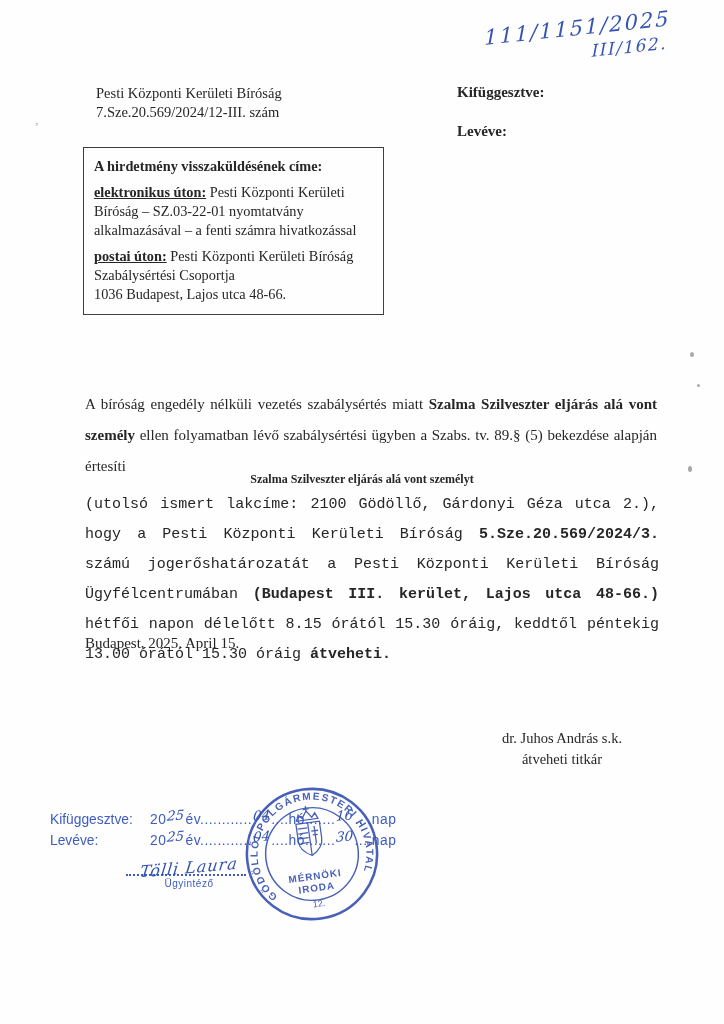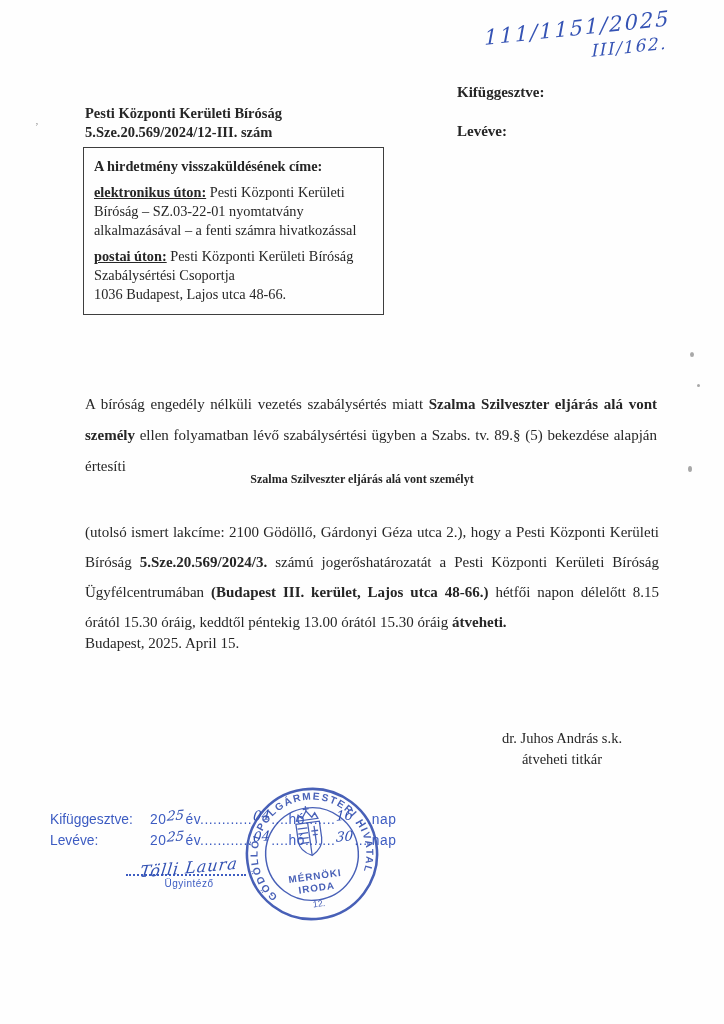--- a/index.html
+++ b/index.html
@@ -12,41 +12,41 @@
   }
   
   .annotation {
     position:absolute; top:16px; right:52px; text-align:right;
     transform:rotate(-6deg); color:#3553b4;
     font-family:"DejaVu Serif", serif; font-style:italic;
   }
   .annotation .ann1 { font-size:21px; letter-spacing:2px; transform:skewX(-6deg); }
   .annotation .ann2 { font-size:17px; letter-spacing:1.5px; margin-top:2px; padding-right:6px; transform:skewX(-6deg); }
   
-  .header-left { position:absolute; left:85px; top:84px; font-weight:bold; font-size:14.5px; line-height:19px;margin-top:20px; }
+  .header-left { position:absolute; left:96px; top:84px; font-weight:normal; font-size:14.5px; line-height:19px; }
   .header-right { position:absolute; left:457px; top:84px; font-weight:bold; font-size:15px; }
   .header-right .removed { margin-top:22px; }
   
   .return-box {
     position:absolute; left:83px; top:147px; width:301px; min-height:140px;
     border:1.5px solid #3e3e3e; padding:9px 9px 10px 10px;
     font-size:14.3px; line-height:19px;
   }
   .return-box .box-title { font-weight:bold; }
   .return-box p { margin-top:7px; white-space:pre-line; }
   .return-box b { font-weight:bold;text-decoration:underline; }
   
   .doc-title {
     position:absolute; left:0; top:334px; width:100%;
     text-align:center; font-weight:bold; font-size:16.5px;
     letter-spacing:8px; text-indent:8px; color:#3c4248;
   }
   .body-para { position:absolute; left:85px; text-align:justify; font-size:15px; }
   .para1 { top:381px; width:572px; line-height:31px;margin-top:8px; }
-  .para2 { top:517px; width:574px; line-height:30px; }
+  .para2 { top:490px; width:574px; line-height:30px;font-family:Liberation Mono, monospace; }
   .body-para b { font-weight:bold; }
   .subject { position:absolute; left:0; top:472px; width:100%; text-align:center; font-weight:bold; font-size:12px; }
   .dateline { position:absolute; left:85px; top:635px; font-size:15px;text-align:center; }
   .signature-block { position:absolute; left:452px; top:728px; width:220px; text-align:center; font-size:14.5px; line-height:21px; }
   
   .footer-fill {
     position:absolute; left:50px; top:809px;
     font-family:"Liberation Sans", sans-serif; font-size:13.8px; color:#3d5cc2; line-height:21px;
   }
   .footer-fill .f-label { display:inline-block; width:100px; }
@@ -77,21 +77,21 @@
 
 <div class="page">
 
   <div class="annotation">
     <div class="ann1">111/1151/2025</div>
     <div class="ann2">III/162.</div>
   </div>
 
   <div class="header-left">
     <div>Pesti Központi Kerületi Bíróság</div>
-    <div>5.Sze.20.569/2024/12-III. szám</div>
+    <div>7.Sze.20.569/2024/12-III. szám</div>
   </div>
   <div class="header-right">
     <div class="posted">Kifüggesztve:</div>
     <div class="removed">Levéve:</div>
   </div>
 
   <div class="return-box">
     <div class="box-title">A hirdetmény visszaküldésének címe:</div>
     <p><b>elektronikus úton:</b><span> Pesti Központi Kerületi Bíróság – SZ.03-22-01 nyomtatvány alkalmazásával – a fenti számra hivatkozással</span></p>
     <p><b>postai úton:</b><span> Pesti Központi Kerületi Bíróság Szabálysértési Csoportja

